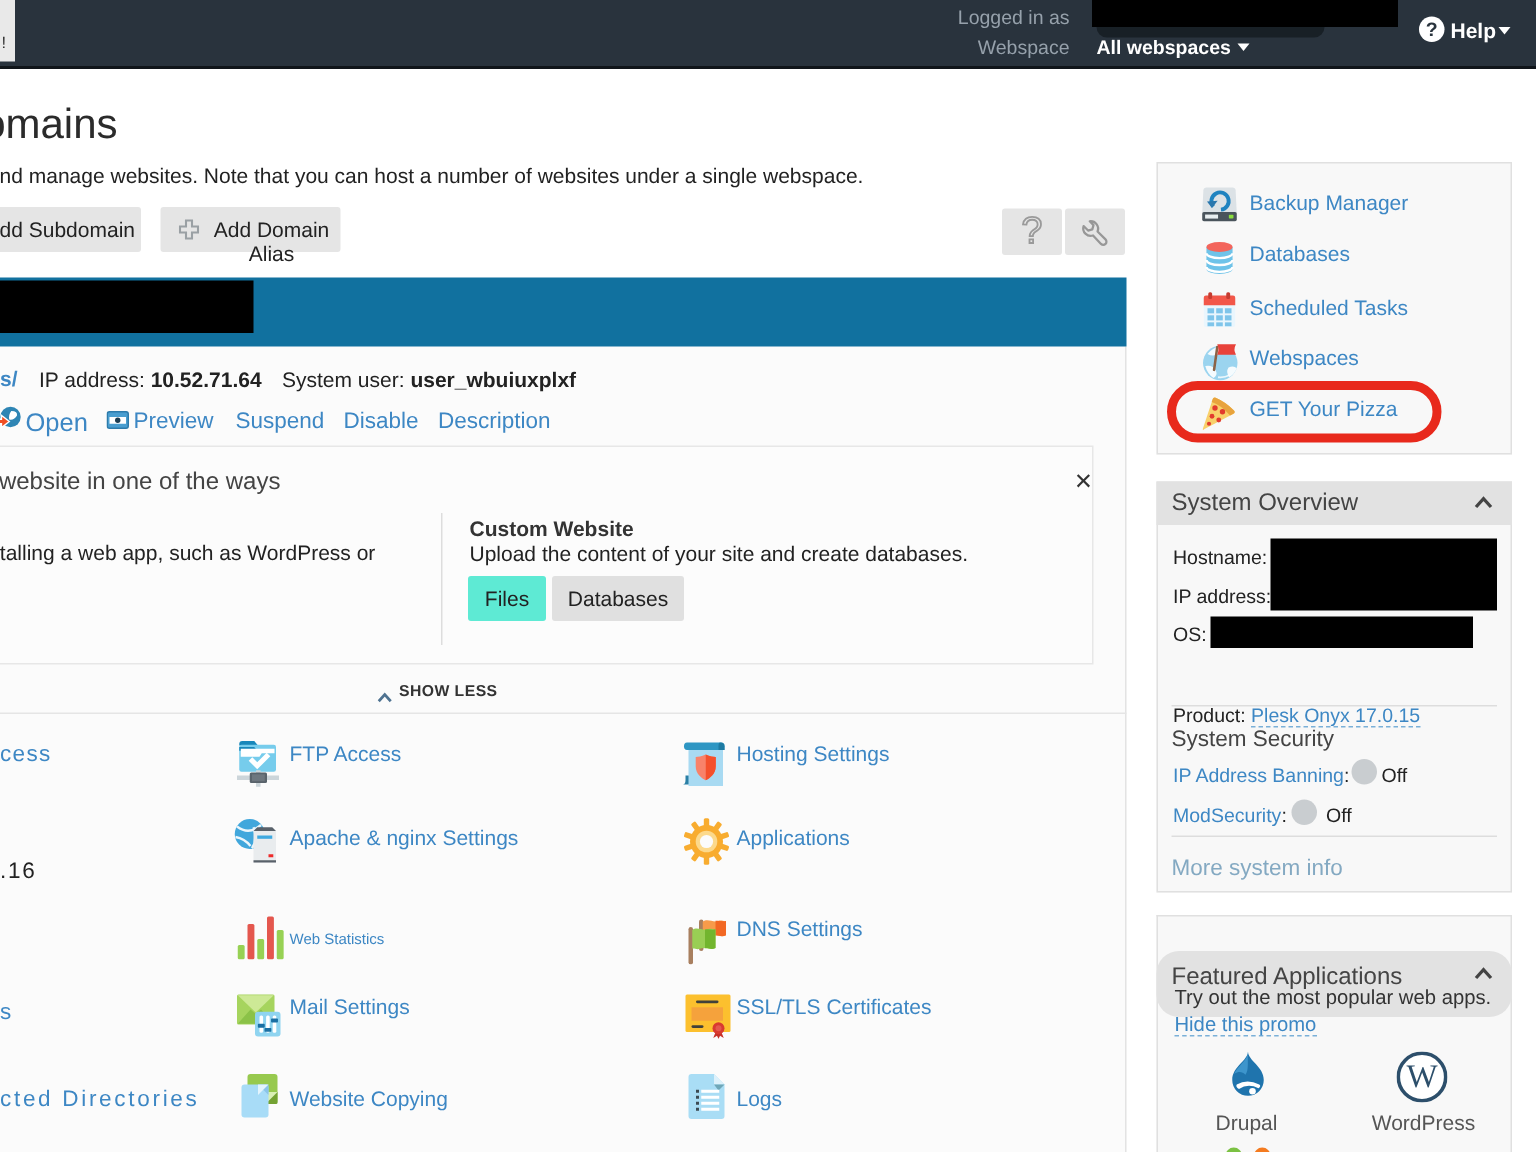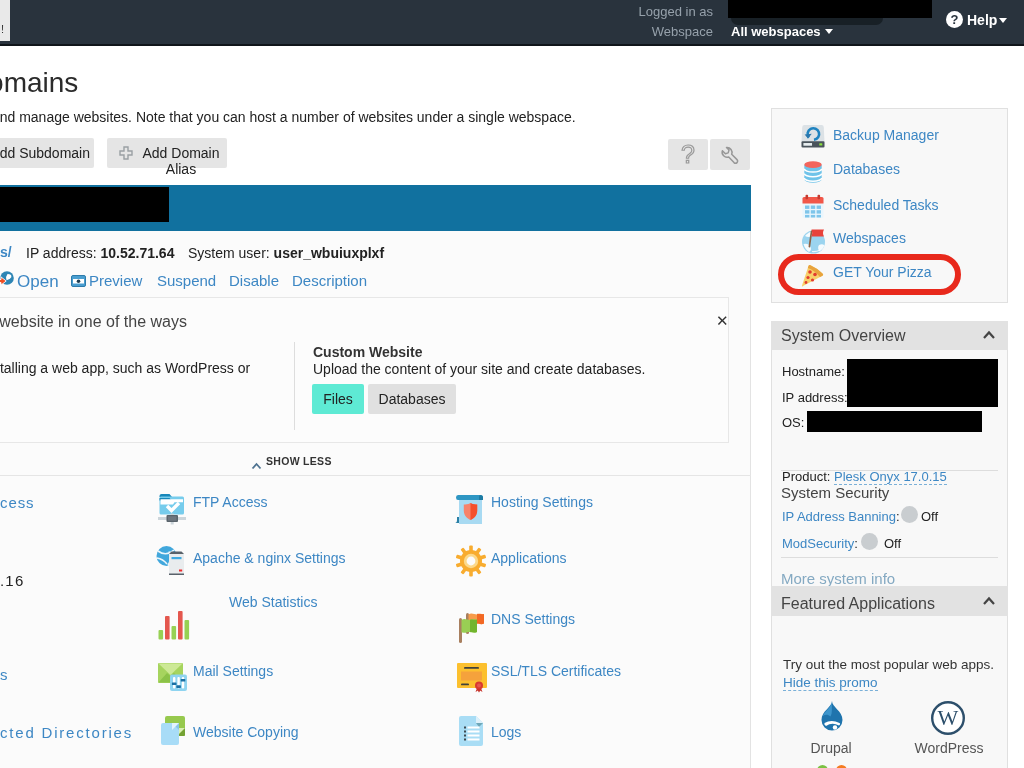--- a/index.html
+++ b/index.html
@@ -155,21 +155,21 @@
 <div class="abs lnk" style="left:491px;top:550px;font-size:14px;">Applications</div>
 
 <div class="abs" style="left:156px;top:607px;width:34px;height:34px;">
 <svg width="34" height="34" viewBox="0 0 34 34">
 <rect x="2.5" y="23" width="4.6" height="9.5" rx="1" fill="#97d154"></rect>
 <rect x="9" y="9" width="4.6" height="23.5" rx="1" fill="#e4574e"></rect>
 <rect x="15.5" y="19" width="4.6" height="13.5" rx="1" fill="#97d154"></rect>
 <rect x="22" y="4" width="4.6" height="28.5" rx="1" fill="#e4574e"></rect>
 <rect x="28.5" y="13" width="4.6" height="19.5" rx="1" fill="#97d154"></rect>
 </svg></div>
-<div class="abs lnk" style="left:193px;top:594px;font-size:14px;margin-left:36px;">Web Statistics</div>
+<div class="abs lnk" style="left:193px;top:621px;font-size:10px;">Web Statistics</div>
 
 <div class="abs" style="left:455px;top:607px;width:32px;height:36px;">
 <svg width="32" height="36" viewBox="0 0 32 36">
 <rect x="4" y="11" width="3" height="25" rx="1.5" fill="#a87f5f"></rect>
 <rect x="11" y="6" width="3" height="21" rx="1.5" fill="#a87f5f"></rect>
 <path d="M13.5 7.5 c3.5-2.5 7 1 10.5-0.5 c2-0.9 3.5 0.5 5 0 v9.5 c-3.5 2-7-1-10.5 0.5 c-2 0.9-3.5-0.5-5 0 z" fill="#f79b4a"></path>
 <path d="M22 6.9 c2.4-0.5 4.5 0.7 7 0.1 v9.5 c-3 1.7-5.5-0.5-7 0.2 z" fill="#f26824"></path>
 <path d="M6.5 13 c3.5-2.5 7 1 10.5-0.5 c2-0.9 3.5 0.5 5 0 v12.5 c-3.5 2-7-1-10.5 0.5 c-2 0.9-3.5-0.5-5 0 z" fill="#99ce54"></path>
 <path d="M15 12.7 c2.5-0.7 4.7 0.6 7 -0.2 v12.5 c-2.8 1.5-5-0.4-7 0.2 z" fill="#72b52e"></path>
 </svg></div>
@@ -324,21 +324,21 @@
 <div class="abs" style="left:782px;top:509px;font-size:13px;"><span class="lnk">IP Address Banning</span><span style="color:#222;">:</span></div>
 <div class="abs" style="left:901px;top:506px;width:17px;height:17px;border-radius:50%;background:#c9cdd0;"></div>
 <div class="abs" style="left:921px;top:509px;font-size:13px;color:#222;">Off</div>
 <div class="abs" style="left:782px;top:536px;font-size:13px;"><span class="lnk">ModSecurity</span><span style="color:#222;">:</span></div>
 <div class="abs" style="left:861px;top:533px;width:17px;height:17px;border-radius:50%;background:#c9cdd0;"></div>
 <div class="abs" style="left:884px;top:536px;font-size:13px;color:#222;">Off</div>
 <div class="abs" style="left:781px;top:557px;width:217px;height:1px;background:#ddd;"></div>
 <div class="abs" style="left:781px;top:570px;font-size:15px;color:#84a9c2;">More system info</div>
 
 <div class="panel" style="left:771px;top:610px;width:237px;height:158px;border-bottom:none;"></div>
-<div class="phead" style="left:771px;top:586px;width:237px;height:30px;">
+<div class="phead" style="left:771px;top:634px;width:237px;height:44px;border-radius:15px;">
     <span style="position:absolute;left:10px;top:9px;">Featured Applications</span>
   <svg style="position:absolute;right:12px;top:10px;" width="14" height="10" viewBox="0 0 14 10">
       <path d="M2 8 L7 2.5 L12 8" stroke="#444" stroke-width="2.2" fill="none"></path>
     </svg>
 </div>
 <div class="abs" style="left:783px;top:657px;font-size:13.5px;color:#333;">Try out the most popular web apps.</div>
 <div class="abs" style="left:783px;top:675px;font-size:13.5px;"><span class="lnk" style="border-bottom:1px dashed #7ab0d8;">Hide this promo</span></div>
 
 <div class="abs" style="left:816px;top:700px;width:32px;height:34px;">
 <svg width="32" height="34" viewBox="0 0 32 34">

